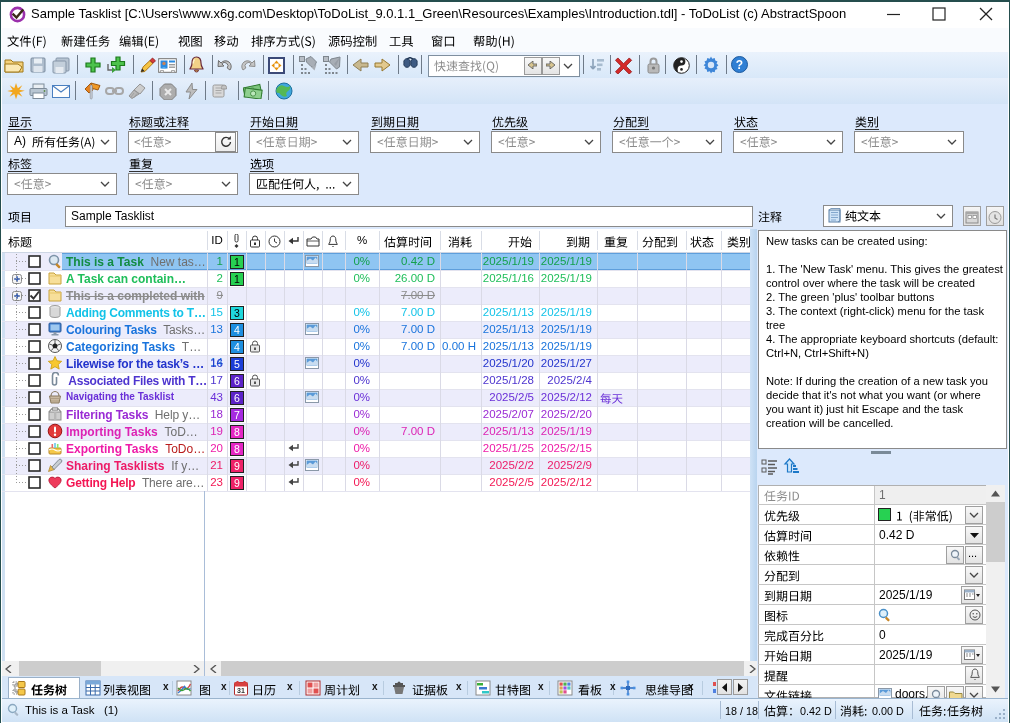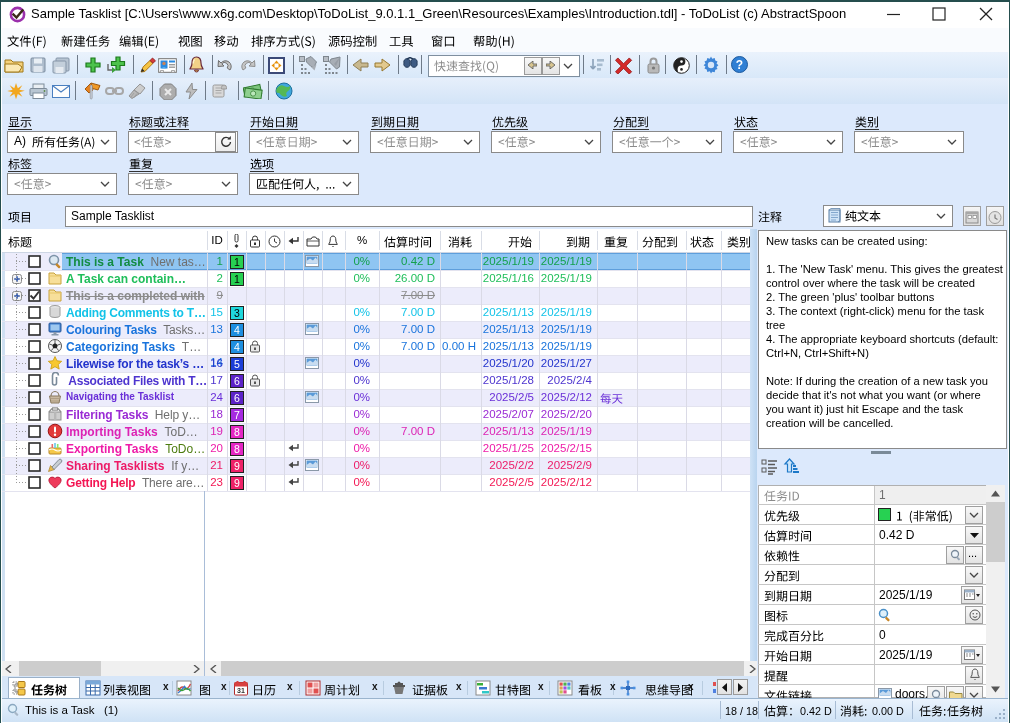--- a/index.html
+++ b/index.html
@@ -686,21 +686,21 @@
 <div style="position:absolute;left:16px;top:397px;width:11px;height:1px;background:repeating-linear-gradient(90deg,#9a9a9a 0 1px,transparent 1px 3px);"></div>
 <svg class="ab" style="left:28px;top:391px" width="13" height="13" viewBox="0 0 13 13">
     <rect x="1" y="1" width="11" height="11" fill="#fff" stroke="#2a2a2a" stroke-width="1.6"></rect>
   </svg>
 <svg class="ab" style="left:47px;top:389px" width="16" height="16" viewBox="0 0 16 16">
     <path d="M2.5 7 h11 l-1.5 7 h-8z" fill="#c9b8a0" stroke="#8a7a60"></path>
     <path d="M4 7 a4 4.5 0 0 1 8 0" fill="none" stroke="#8a7a60" stroke-width="1.2"></path>
     <path d="M3.5 9.5 h9 M4 12 h8" stroke="#a8977e" stroke-width="0.8"></path>
   </svg>
 <div style="position:absolute;left:66px;top:391px;width:141px;overflow:hidden;font-size:10px;font-weight:bold;letter-spacing:0px;color:#6a2fd8;white-space:nowrap;">Navigating the Tasklist</div>
-<div style="position:absolute;left:207px;top:391px;width:16px;text-align:right;font-size:11.5px;color:#6a2fd8;">24</div>
+<div style="position:absolute;left:207px;top:391px;width:16px;text-align:right;font-size:11.5px;color:#6a2fd8;">43</div>
 <div style="position:absolute;left:230px;top:391px;width:12px;height:12px;background:#5c23c8;border:1px solid #222;font-size:10.5px;line-height:12px;text-align:center;color:#fff;">6</div>
 <svg class="ab" style="left:305px;top:391px" width="14" height="12" viewBox="0 0 14 12">
     <rect x="0.5" y="0.5" width="13" height="11" fill="#fff" stroke="#8a98a8"></rect>
     <rect x="1.5" y="1.5" width="11" height="7" fill="#5a9ad8"></rect>
     <path d="M1.5 6 l3.5-2.5 3 2 2.5-3 2.5 3 v2.5 h-11.5z" fill="#c8dcf0"></path>
   </svg>
 <div style="position:absolute;left:345px;top:391px;width:25px;text-align:right;font-size:11.5px;color:#6a2fd8;">0%</div>
 <div style="position:absolute;left:481px;top:391px;width:53px;text-align:right;font-size:11.5px;color:#6a2fd8;">2025/2/5</div>
 <div style="position:absolute;left:539px;top:391px;width:53px;text-align:right;font-size:11.5px;color:#6a2fd8;">2025/2/12</div>
 <svg style="position:absolute;left:600px;top:391px;overflow:visible" width="24" height="17" viewBox="0 -11.96 24 17">
@@ -742,21 +742,21 @@
 <svg class="ab" style="left:28px;top:442px" width="13" height="13" viewBox="0 0 13 13">
     <rect x="1" y="1" width="11" height="11" fill="#fff" stroke="#2a2a2a" stroke-width="1.6"></rect>
   </svg>
 <svg class="ab" style="left:47px;top:440px" width="16" height="16" viewBox="0 0 16 16">
     <rect x="2" y="8" width="12" height="6" rx="1" fill="#f5c84a" stroke="#b8892a"></rect>
     <path d="M2 10 q3 -2 6 0 q3 2 6 0" fill="none" stroke="#fff" stroke-width="1.2"></path>
     <rect x="4.5" y="4" width="1.6" height="4" fill="#e86a6a"></rect>
     <rect x="7.2" y="3" width="1.6" height="5" fill="#6ac8e8"></rect>
     <rect x="9.9" y="4" width="1.6" height="4" fill="#8ae86a"></rect>
   </svg>
-<div style="position:absolute;left:66px;top:442px;width:141px;overflow:hidden;font-size:12px;font-weight:bold;letter-spacing:0px;color:#ee1ba8;white-space:nowrap;">Exporting Tasks&nbsp;&nbsp;<span style="color:#4d7c0f;font-weight:400;">ToDo…</span></div>
+<div style="position:absolute;left:66px;top:442px;width:141px;overflow:hidden;font-size:12px;font-weight:bold;letter-spacing:0px;color:#ee1ba8;white-space:nowrap;">Exporting Tasks&nbsp;&nbsp;<span style="color:#b91c1c;font-weight:400;">ToDo…</span></div>
 <div style="position:absolute;left:207px;top:442px;width:16px;text-align:right;font-size:11.5px;color:#ee1ba8;">20</div>
 <div style="position:absolute;left:230px;top:442px;width:12px;height:12px;background:#e426c4;border:1px solid #222;font-size:10.5px;line-height:12px;text-align:center;color:#fff;">8</div>
 <svg class="ab" style="left:287px;top:442px" width="14" height="13" viewBox="0 0 14 13">
     <path d="M11 2 v4 H4" fill="none" stroke="#444" stroke-width="1.4"></path>
     <path d="M6 2.8 v6.4 L1.5 6z" fill="#444"></path>
   </svg>
 <div style="position:absolute;left:345px;top:442px;width:25px;text-align:right;font-size:11.5px;color:#ee1ba8;">0%</div>
 <div style="position:absolute;left:481px;top:442px;width:53px;text-align:right;font-size:11.5px;color:#ee1ba8;">2025/1/25</div>
 <div style="position:absolute;left:539px;top:442px;width:53px;text-align:right;font-size:11.5px;color:#ee1ba8;">2025/2/15</div>
 <div style="position:absolute;left:16px;top:465px;width:11px;height:1px;background:repeating-linear-gradient(90deg,#9a9a9a 0 1px,transparent 1px 3px);"></div>

